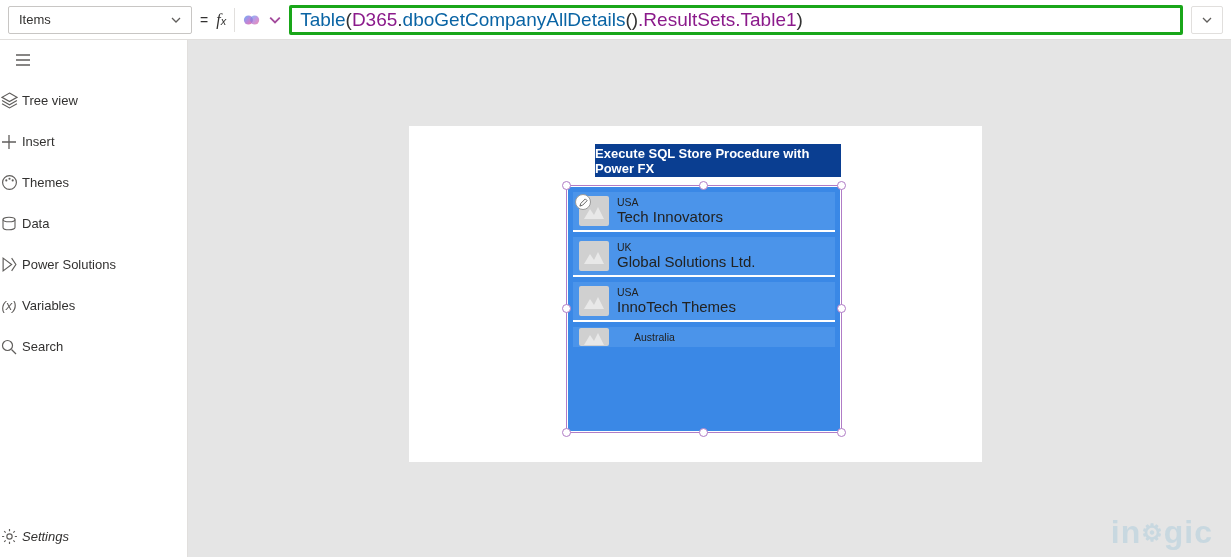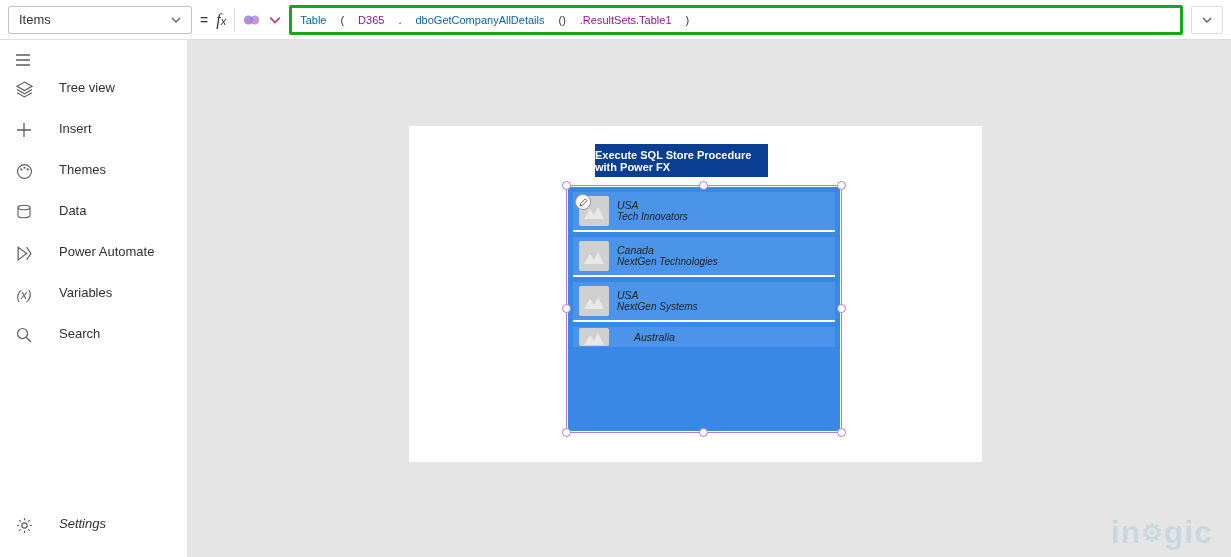--- a/index.html
+++ b/index.html
@@ -64,22 +64,21 @@
 .formula-box {
   flex: 1;
   height: 30px;
   border: 3px solid #19a619;
   border-radius: 2px;
   background: #fff;
   display: flex;
   align-items: center;
   padding: 0 8px;
   font-family: Consolas, monospace;
-  font-size: 11px;
-  gap: 14px;
+  font-size: 19px;
 }
 .tok-fn { color: #0a64a4; }
 .tok-ident { color: #8b1a8b; }
 .tok-punct { color: #333; }
 .expand-btn {
   width: 32px;
   height: 28px;
   display: flex;
   align-items: center;
   justify-content: center;
@@ -114,22 +113,22 @@
 .rail-items {
   flex: 1;
   display: flex;
   flex-direction: column;
   gap: 0;
   padding-top: 0px;
 }
 .rail-item {
   height: 41px;
   display: flex;
-  gap: 26px;
-  padding-left: 15px;
+  align-items: center;
+  gap: 4px;
   font-size: 13px;
   color: #323130;
   cursor: pointer;
 }
 .rail-icon {
   width: 18px;
   height: 18px;
   display: flex;
   align-items: center;
   justify-content: center;
@@ -154,39 +153,38 @@
   left: 221px;
   top: 86px;
   width: 573px;
   height: 336px;
   background: #fff;
 }
 .title-btn {
   position: absolute;
   left: 186px;
   top: 18px;
-  width: 173px;
+  width: 246px;
   height: 33px;
   background: #0a3e91;
   color: #fff;
   display: flex;
   align-items: center;
   justify-content: center;
-  font-size: 11px;
+  font-size: 13px;
   font-weight: 600;
 }
 .gallery {
   position: absolute;
   left: 159px;
   top: 61px;
   width: 272px;
   height: 244px;
   background: #3a88e6;
   overflow: hidden;
-  font-style: italic;
 }
 .gallery-row {
   background: #4b94ea;
   margin: 5px 5px 0 5px;
   height: 40px;
   border-bottom: 2px solid #fff;
   display: flex;
   align-items: center;
   gap: 8px;
   padding: 4px 6px;
@@ -198,21 +196,21 @@
   height: 30px;
   background: #d0d0d0;
   border-radius: 2px;
   display: flex;
   align-items: center;
   justify-content: center;
   flex-shrink: 0;
 }
 .row-text { display: flex; flex-direction: column; line-height: 1.2; }
 .row-title { font-size: 10.5px; color: #222; }
-.row-sub { font-size: 10px; color: #222; }
+.row-sub { font-size: 15px; color: #222; }
 .edit-badge {
   position: absolute;
   left: 2px;
   top: 2px;
   width: 16px;
   height: 16px;
   border-radius: 50%;
   background: #fff;
   border: 1px solid #999;
   display: flex;
@@ -357,21 +355,21 @@
           </svg>
         </span>
       <span>Data</span>
     </div>
     <div class="rail-item">
       <span class="rail-icon">
           <svg width="17" height="17" viewBox="0 0 16 16">
             <path d="M2 2 L10 8 L2 14 Z M10 2 L14 8 L10 14" fill="none" stroke="#605e5c" stroke-width="1.1"></path>
           </svg>
         </span>
-      <span>Power Automate</span>
+      <span>Power Solutions</span>
     </div>
     <div class="rail-item">
       <span class="rail-icon">
           <span style="font-style:italic;font-size:13px;">(x)</span>
         </span>
       <span>Variables</span>
     </div>
     <div class="rail-item">
       <span class="rail-icon">
           <svg width="16" height="16" viewBox="0 0 16 16">
@@ -416,33 +414,33 @@
             <span class="row-sub">Tech Innovators</span>
           </div>
       </div>
       <div class="gallery-row">
         <div class="thumb">
             <svg class="mtn" viewBox="0 0 20 16">
               <path d="M0 16 L6 6 L10 12 L14 4 L20 16 Z" fill="#e8e8e8"></path>
             </svg>
           </div>
         <div class="row-text">
-            <span class="row-title">Canada</span>
-            <span class="row-sub">NextGen Technologies</span>
+            <span class="row-title">UK</span>
+            <span class="row-sub">Global Solutions Ltd.</span>
           </div>
       </div>
       <div class="gallery-row">
         <div class="thumb">
             <svg class="mtn" viewBox="0 0 20 16">
               <path d="M0 16 L6 6 L10 12 L14 4 L20 16 Z" fill="#e8e8e8"></path>
             </svg>
           </div>
         <div class="row-text">
             <span class="row-title">USA</span>
-            <span class="row-sub">NextGen Systems</span>
+            <span class="row-sub">InnoTech Themes</span>
           </div>
       </div>
       <div class="gallery-row" style="height:20px;">
         <div class="thumb" style="height:18px">
             <svg class="mtn" viewBox="0 0 20 16">
               <path d="M0 16 L6 6 L10 12 L14 4 L20 16 Z" fill="#e8e8e8"></path>
             </svg>
           </div>
         <div class="row-text">
             <span class="row-title">Australia</span>

